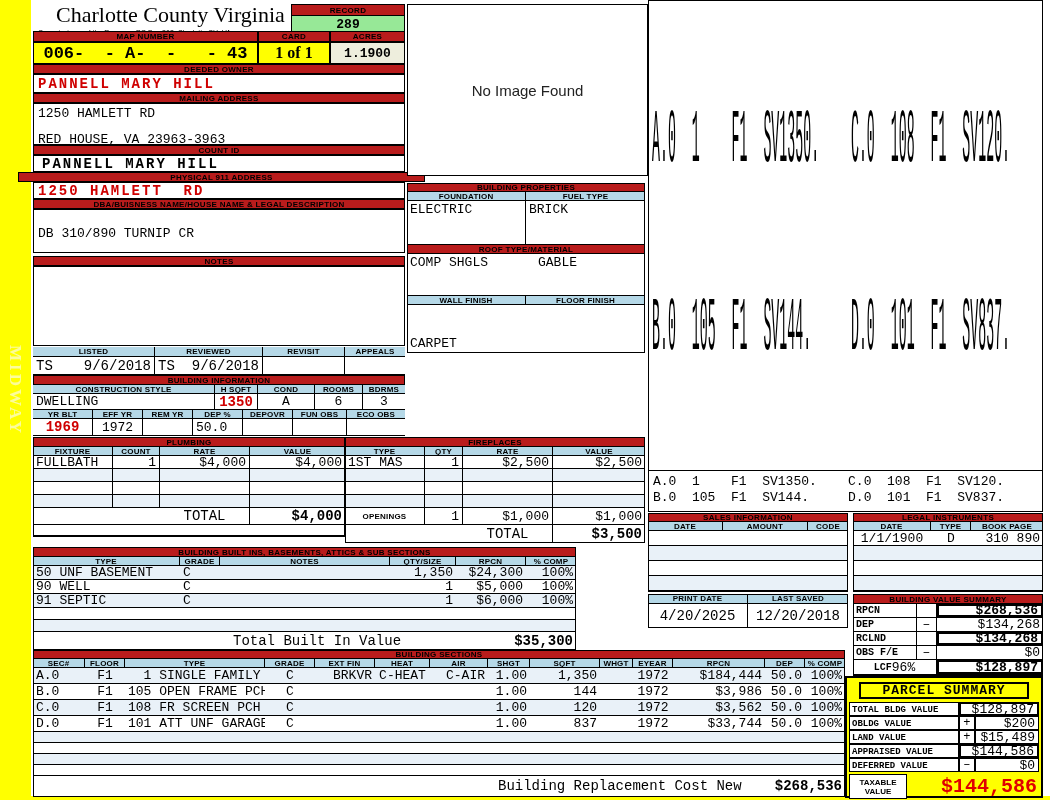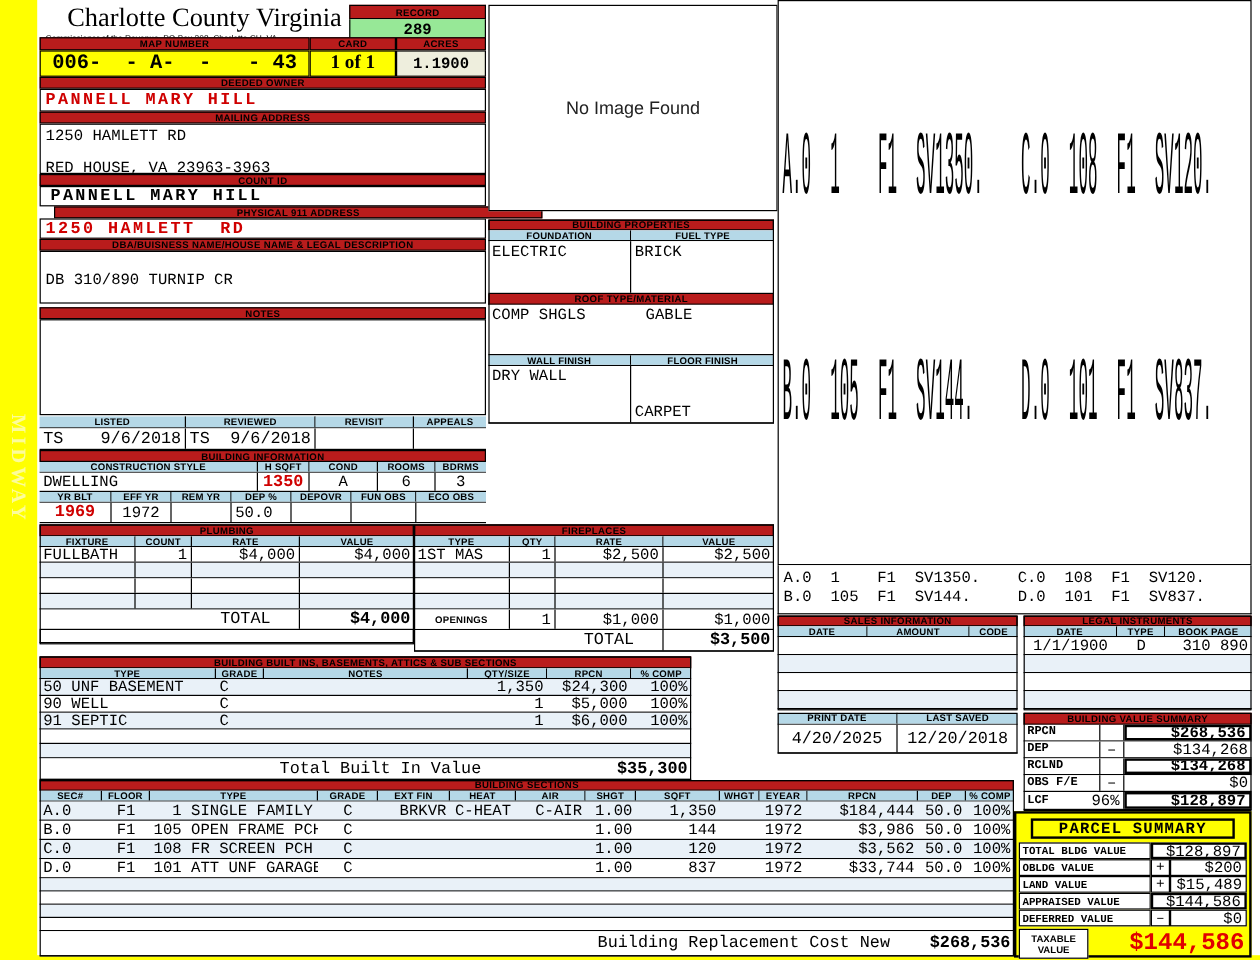--- a/index.html
+++ b/index.html
@@ -60,21 +60,21 @@
 <div class="s band" style="left:33px;top:93px;width:372px;height:10px">MAILING ADDRESS</div>
 <div class="s bx" style="left:33px;top:103px;width:372px;height:42px">
   <div class="mono" style="font-size:13px;padding:2px 0 0 4px">1250 HAMLETT RD</div>
   <div class="mono" style="font-size:13px;padding:11px 0 0 4px">RED HOUSE, VA 23963-3963</div>
 </div>
 
 <div class="s band" style="left:33px;top:145px;width:372px;height:10px">COUNT ID</div>
 <div class="s bx mono b" style="left:33px;top:155px;width:372px;height:17px;font-size:14px;letter-spacing:2px;
             display:flex;align-items:center;padding-left:8px">PANNELL MARY HILL</div>
 
-<div class="s band" style="left:45px;top:172px;width:407px;height:10px">PHYSICAL 911 ADDRESS</div>
+<div class="s band" style="left:18px;top:172px;width:407px;height:10px">PHYSICAL 911 ADDRESS</div>
 <div class="s bx mono b red pre" style="left:33px;top:182px;width:372px;height:17px;font-size:14px;letter-spacing:2px;
             display:flex;align-items:center;padding-left:4px">1250 HAMLETT  RD</div>
 
 <div class="s band" style="left:33px;top:199px;width:372px;height:10px">DBA/BUISNESS NAME/HOUSE NAME &amp; LEGAL DESCRIPTION</div>
 <div class="s bx mono" style="left:33px;top:209px;width:372px;height:44px;font-size:13px;padding:16px 0 0 4px">DB 310/890 TURNIP CR</div>
 
 <div class="s band" style="left:33px;top:256px;width:372px;height:10px">NOTES</div>
 <div class="s bx" style="left:33px;top:266px;width:372px;height:80px"></div>
 
 <div class="s" style="left:33px;top:347px;width:372px">
@@ -388,21 +388,20 @@
   <div class="band" style="height:9px;border-top:none">ROOF TYPE/MATERIAL</div>
   <div class="row nov" style="height:42px;position:relative">
     <div class="dcell" style="width:128px;align-items:flex-start;padding-top:1px">COMP SHGLS</div>
     <div class="dcell" style="width:110px;align-items:flex-start;padding-top:1px">GABLE</div>
   </div>
   <div class="row" style="height:9px">
     <div class="hcell" style="width:119px">WALL FINISH</div>
     <div class="hcell" style="width:119px">FLOOR FINISH</div>
   </div>
   <div class="row" style="height:48px">
-    <div class="dcell" style="width:119px;align-items:flex-start;padding-top:1px">DRY WALL</div>
     <div style="width:119px;font:13px 'Liberation Mono',monospace;padding:1px 3px;line-height:15px">
       <div>CARPET</div>
       
       
     </div>
   </div>
 </div>
 <div class="s" style="left:407px;top:183px;width:238px;height:170px;border:1px solid #000;pointer-events:none;background:transparent"></div>
 
 <div class="s bx" style="left:648px;top:0;width:395px;height:471px">
@@ -488,21 +487,21 @@
     <div class="dcell" style="width:64px;font:bold 10px 'Liberation Mono',monospace">RCLND</div>
     <div class="dcell c" style="width:20px"></div>
     <div class="dcell r b thick" style="width:106px">$134,268</div>
   </div>
   <div class="row" style="height:14px">
     <div class="dcell" style="width:64px;font:bold 10px 'Liberation Mono',monospace">OBS F/E</div>
     <div class="dcell c" style="width:20px">–</div>
     <div class="dcell r" style="width:106px">$0</div>
   </div>
   <div class="row" style="height:15px">
-    <div class="dcell" style="width:84px;justify-content:space-between;font:bold 10px 'Liberation Mono',monospace">
+    <div class="dcell" style="width:84px;justify-content:center;font:bold 10px 'Liberation Mono',monospace">
       <span>LCF</span>
       <span style="font:13px 'Liberation Mono',monospace">96%</span>
     </div>
     <div class="dcell r b thick" style="width:106px">$128,897</div>
   </div>
 </div>
 <div class="s" style="left:853px;top:594px;width:190px;height:82px;border:1px solid #000;pointer-events:none;background:transparent"></div>
 
 <div class="s" style="left:845px;top:676px;width:198px;height:122px;background:#ffff00;border:2px solid #000;padding:4px 2px 0 2px">
   <div style="margin:0 10px;height:17px;border:2px solid #000;font:bold 13px 'Liberation Mono',monospace;

